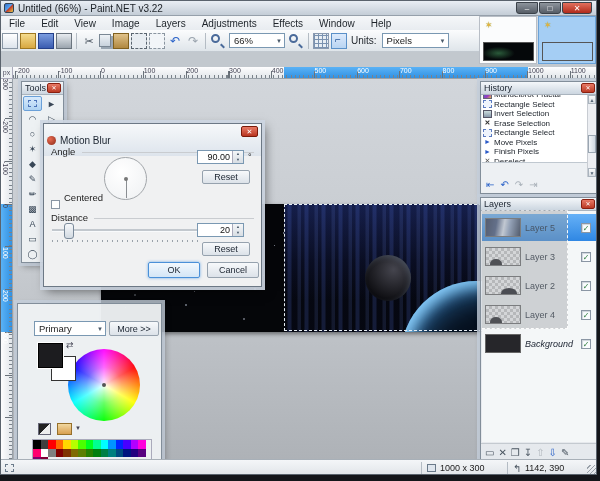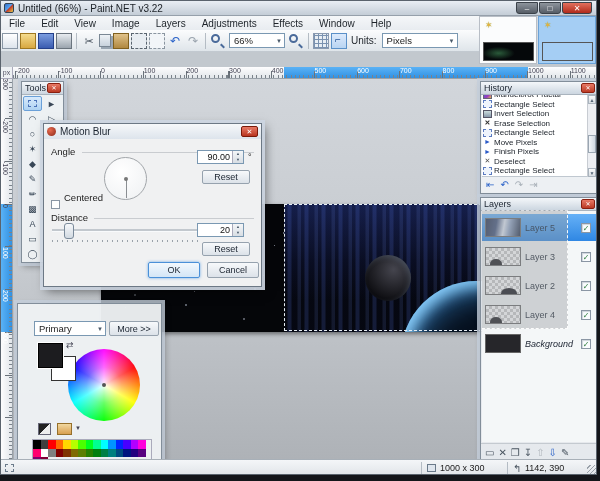--- a/index.html
+++ b/index.html
@@ -99,21 +99,21 @@
 
   
   .tools-panel { left:20px; top:80px; width:43px; height:182px; z-index:3; }
   .tools-grid { display:flex; flex-wrap:wrap; padding:1px; }
   .tcell { width:19px; height:15px; display:flex; align-items:center; justify-content:center; font-size:9px; color:#3a4858; }
   .tcell.sel { background:linear-gradient(#d8eafc,#aed2f2); border:1px solid #6aa0d8; border-radius:2px; }
   .tc-rect { width:9px; height:7px; border:1px dashed #4a72b8; }
 
   
   .hist-panel { left:479px; top:80px; width:118px; height:113px; z-index:3; }
-  .hist-list { position:absolute; left:1px; right:1px; top:13px; height:82px; background:#fff; overflow:hidden; border-bottom:1px solid #c0c8d0; }
+  .hist-list { position:absolute; left:1px; right:1px; top:13px; height:68px; background:#fff; overflow:hidden; border-bottom:1px solid #c0c8d0; }
   .hist-row { height:9.5px; display:flex; align-items:center; font-size:8px; color:#1a2028; white-space:nowrap; }
   .hist-row:first-child { margin-top:-5px; }
   .hicon { width:9px; height:8px; margin:0 2px 0 1px; flex:0 0 auto; font-size:7px; line-height:8px; text-align:center; }
   .hi-img { background:linear-gradient(135deg,#4a6ad0,#9a3ac0 60%,#e8c040); border:1px solid #667; }
   .hi-rs { border:1px dashed #5a7ac0; background:#eef4fc; }
   .hi-inv { background:linear-gradient(#cdd,#89a); border:1px solid #556; }
   .hi-x { color:#333; font-weight:bold; }
   .hi-mv { color:#2a5ac8; }
   .hi-ds { color:#555; }
   .hist-scroll { position:absolute; right:1px; top:13px; width:9px; height:82px; background:#eceef2; border-left:1px solid #c8ccd2; }
@@ -159,21 +159,21 @@
   .wheel::after { content:""; position:absolute; left:34px; top:34px; width:4px; height:4px; border-radius:50%; background:#555; }
   .c-mini1 { position:absolute; left:20px; top:119px; width:13px; height:12px; background:linear-gradient(135deg,#222 50%,#eee 50%); border:1px solid #667; }
   .c-mini2 { position:absolute; left:39px; top:119px; width:15px; height:12px; background:linear-gradient(#f2d8a0,#d8a050); border:1px solid #96702a; }
   .c-mini-arr { position:absolute; left:57px; top:121px; font-size:6px; color:#445; }
   .palette { position:absolute; left:14px; top:135px; width:120px; display:flex; flex-wrap:wrap; border:1px solid #aab; }
   .palette i { width:7.5px; height:8.5px; }
 
   
   .dialog { position:absolute; left:42px; top:122px; width:219px; height:164px; background:#f0f1f2; border:1px solid #6c7885;
     box-shadow:0 0 0 3px rgba(205,214,226,.92), 3px 4px 10px rgba(0,0,0,.5); z-index:7; }
-  .dtitle { height:15px; background:linear-gradient(#f6f8fa,#dde4ec); display:flex; align-items:center; padding-left:3px; position:relative; }
+  .dtitle { height:32px; background:linear-gradient(#f6f8fa,#dde4ec); display:flex; align-items:center; padding-left:3px; position:relative; }
   .dicon { width:9px; height:9px; border-radius:50%; background:radial-gradient(circle at 35% 35%, #e86a50, #8a2a1a); margin-right:4px; }
   .dtitle span { font-size:10px; color:#1b2430; }
   .dclose { position:absolute; right:3px; top:2px; width:17px; height:11px; background:linear-gradient(#e87a66,#b83520); border:1px solid #7a1a0a; border-radius:2px; color:#fff; font-size:7px; line-height:10px; text-align:center; }
   .grouplabel { position:absolute; font-size:9.5px; color:#222; }
   .groupline { position:absolute; height:1px; background:#c9ccd0; }
   .dial { position:absolute; left:60px; top:33px; width:43px; height:43px; border-radius:50%; border:1px solid #a2a6aa; background:radial-gradient(circle at 40% 35%, #fff, #eef0f2); }
   .dial .needle { position:absolute; left:21px; top:21px; width:1px; height:19px; background:#8a8e92; }
   .dial .dot { position:absolute; left:19px; top:19px; width:4px; height:4px; border-radius:50%; background:#777; }
   .numfield { position:absolute; width:47px; height:14px; background:#fff; border:1px solid #7a98b2; font-size:9px; color:#111; display:flex; }
   .numfield .val { flex:1; text-align:right; line-height:12px; padding-right:2px; }
@@ -244,21 +244,21 @@
       <span>66%</span>
         <span class="arr">▼</span>
     </div>
     <div class="tbi">
         <div class="mag"></div>
       </div>
     <div class="tsep"></div>
     <div class="tbi ico-grid"></div>
     <div class="tbi ico-ruler"></div>
     <span class="tlabel">Units:</span>
-    <div class="combo" style="width:76px">
+    <div class="combo" style="width:67px">
       <span>Pixels</span>
         <span class="arr">▼</span>
     </div>
   </div>
 
 
   <div class="imagelist">
     <div class="imgcell">
       <span class="star">✶</span>
       <div class="imgthumb thumb-a"></div>

